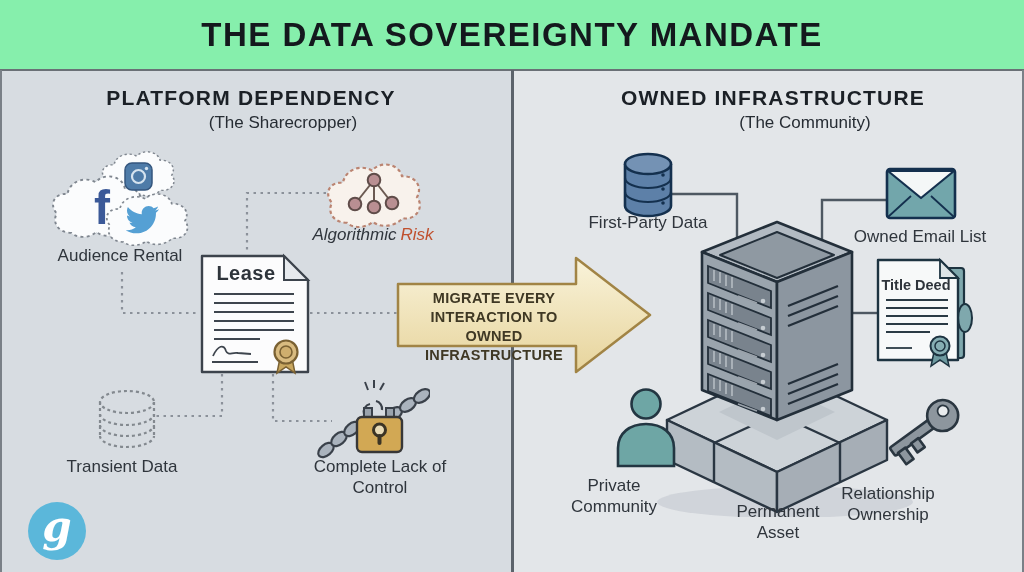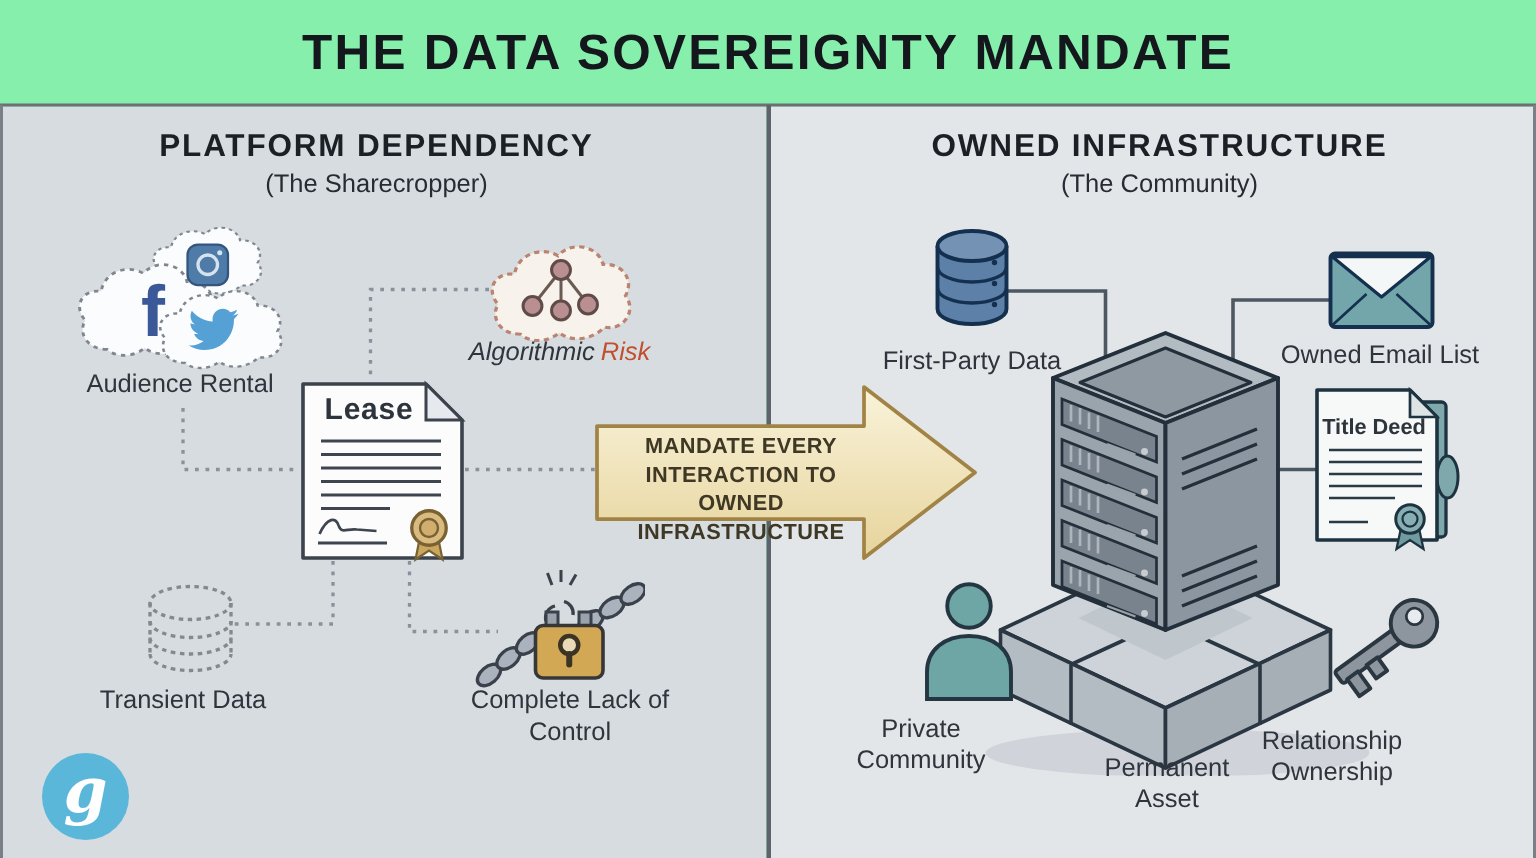--- a/index.html
+++ b/index.html
@@ -9,21 +9,21 @@
   
   .title{left:0;top:16px;width:1024px;text-align:center;font-size:33px;font-weight:700;
          letter-spacing:1.5px;color:#14181d;}
   .hline{left:0;top:69px;width:1024px;height:2px;background:#6a7076;}
   .edge{top:70px;width:2px;height:502px;background:#7a8087;}
   
   .panel-left{left:0;top:71px;width:511px;height:501px;background:#d7dce1;}
   .panel-right{left:514px;top:71px;width:510px;height:501px;background:#e3e6e9;}
   .vdivider{left:511px;top:70px;width:3px;height:502px;background:#5c636b;}
   .heading{width:502px;text-align:center;font-weight:700;font-size:21px;letter-spacing:1.2px;color:#1b2026;top:86px;}
-  .subheading{width:502px;text-align:center;font-size:17px;color:#262c33;top:113px;}
+  .subheading{width:502px;text-align:center;font-size:17px;color:#262c33;top:113px;margin-left:32px;}
   
   .lbl{font-size:17px;color:#2f353c;text-align:center;line-height:1.25;}
   .risk{color:#c0502e;margin-left:4px;}
   
   .arrow-text{left:406px;top:289px;width:176px;text-align:center;font-size:14.5px;font-weight:700;
               color:#3f3824;letter-spacing:.3px;line-height:1.32;}
   
   .doc-title{ text-align:center;font-weight:700;color:#2e343b;}
   
   .logo{left:28px;top:502px;width:58px;height:58px;border-radius:50%;background:#5bb7da;
@@ -170,34 +170,34 @@
     <svg width="260" height="122" viewBox="0 0 260 122">
       <defs>
         <linearGradient id="ag" x1="0" y1="0" x2="0" y2="1">
           <stop offset="0" stop-color="#f9f3da"></stop>
             <stop offset="1" stop-color="#e7d49c"></stop>
         </linearGradient>
       </defs>
       <polygon points="2,30 180,30 180,4 254,61 180,118 180,92 2,92" fill="url(#ag)" stroke="#a18445" stroke-width="2.5" stroke-linejoin="round"></polygon>
     </svg>
   </div>
-  <div class="abs arrow-text">MANDATE EVERY INTERACTION TO OWNED INFRASTRUCTURE</div>
+  <div class="abs arrow-text">MIGRATE EVERY INTERACTION TO OWNED INFRASTRUCTURE</div>
 
   <div class="abs" style="left:620px;top:150px;">
     <svg width="56" height="70" viewBox="0 0 56 70">
       <path d="M5,14 V56 A23,10 0 0 0 51,56 V14" fill="#5d80a8" stroke="#14304e" stroke-width="2.6"></path>
       <ellipse cx="28" cy="14" rx="23" ry="10" fill="#7492b4" stroke="#14304e" stroke-width="2.6"></ellipse>
       <path d="M5,28 A23,10 0 0 0 51,28" fill="none" stroke="#14304e" stroke-width="2.2"></path>
       <path d="M5,42 A23,10 0 0 0 51,42" fill="none" stroke="#14304e" stroke-width="2.2"></path>
       <circle cx="43" cy="25" r="1.8" fill="#14304e"></circle>
         <circle cx="43" cy="39" r="1.8" fill="#14304e"></circle>
         <circle cx="43" cy="53" r="1.8" fill="#14304e"></circle>
     </svg>
   </div>
-  <div class="abs lbl" style="left:548px;top:230px;width:200px;">First-Party Data</div>
+  <div class="abs lbl" style="left:548px;top:212px;width:200px;">First-Party Data</div>
 
   <div class="abs" style="left:884px;top:166px;">
     <svg width="74" height="56" viewBox="0 0 74 56">
       <rect x="3" y="3" width="68" height="49" rx="3" fill="#72a6ab" stroke="#14304e" stroke-width="2.6"></rect>
       <polygon points="4,5 70,5 37,32" fill="#f4f7f7" stroke="#14304e" stroke-width="2.2" stroke-linejoin="round"></polygon>
       <path d="M4,51 L27,30 M70,51 L47,30" fill="none" stroke="#14304e" stroke-width="1.8"></path>
     </svg>
   </div>
   <div class="abs lbl" style="left:820px;top:226px;width:200px;">Owned Email List</div>
 

